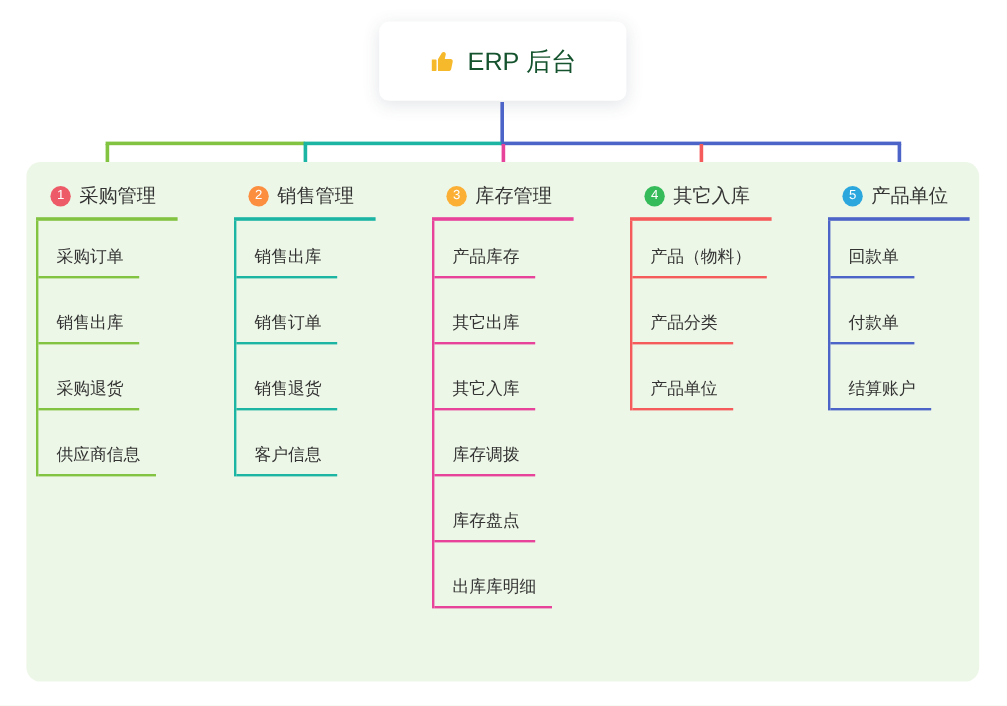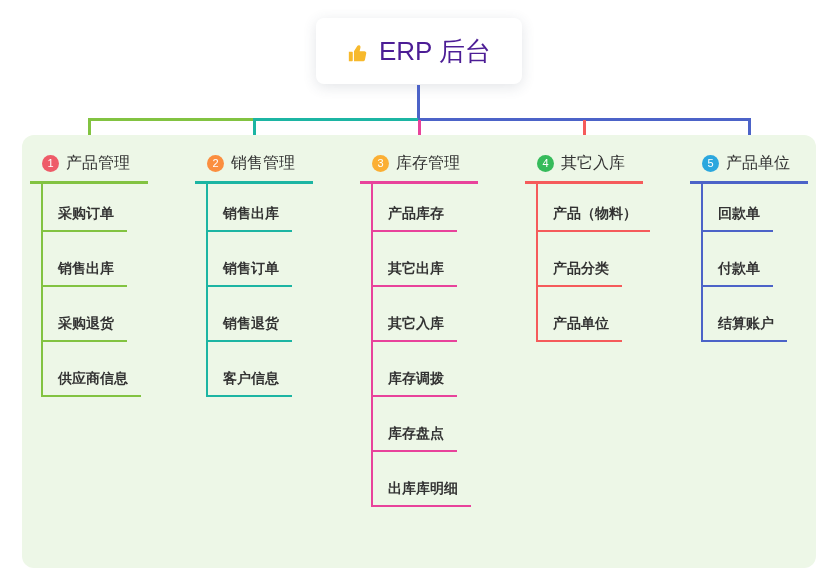--- a/index.html
+++ b/index.html
@@ -8,21 +8,21 @@
     background:#ffffff;
     font-family:"Liberation Sans","DejaVu Sans",sans-serif;
     color:#333;
   }
   
   .root-node{
     position:absolute;left:316px;top:18px;width:206px;height:66px;
     background:#fff;border-radius:8px;
     box-shadow:0 3px 14px rgba(60,70,90,.14);
     display:flex;align-items:center;justify-content:center;gap:10px;
-    font-size:26px;color:#4c1d95;
+    font-size:21px;color:#14532d;
   }
   .thumb-icon{width:22px;height:22px;display:inline-block;}
   
   .line{position:absolute;}
   
   .panel{
     position:absolute;left:22px;top:135px;width:794px;height:433px;
     border-radius:12px;
   }
   
@@ -32,21 +32,21 @@
     padding:5px 0 7px 12px;box-sizing:border-box;
     border-bottom:3px solid var(--c);
     font-size:16px;white-space:nowrap;
   }
   .badge{
     min-width:17px;height:17px;border-radius:50%;
     display:flex;align-items:center;justify-content:center;
     color:#fff;font-size:11px;line-height:1;flex:0 0 17px;
   }
   .children{
-    margin-left:11px;border-left:2px solid var(--c);font-weight:bold;
+    border-left:2px solid var(--c);
   }
   .child{height:55px;display:flex;align-items:flex-end;}
   .child:first-child{height:48px;}
   .child-inner{
     display:inline-block;border-bottom:2px solid var(--c);
     padding:0 13px 7px 15px;font-size:14px;white-space:nowrap;color:#333;
   }
 </style>
 </head>
 <body>
@@ -69,21 +69,21 @@
     <div class="line" style="left: 253px; top: 120px; width: 3px; height: 27px; background: rgb(28, 181, 163);"></div>
     <div class="line" style="left: 418px; top: 120px; width: 3px; height: 27px; background: rgb(232, 67, 155);"></div>
     <div class="line" style="left: 583px; top: 120px; width: 3px; height: 27px; background: rgb(245, 91, 91);"></div>
     <div class="line" style="left: 748px; top: 120px; width: 3px; height: 27px; background: rgb(76, 99, 200);"></div>
   </div>
 
 <div class="panel" id="panel" style="background: rgb(237, 247, 231);">
     <div class="branch" style="--c: #82c341; left: 8px;">
     <div class="branch-header">
       <span class="badge" style="background: rgb(238, 91, 104);">1</span>
-      <span>产品管理</span>
+      <span>采购管理</span>
     </div>
     <div class="children">
         <div class="child">
     <span class="child-inner">采购订单</span>
   </div>
         <div class="child">
     <span class="child-inner">销售出库</span>
   </div>
         <div class="child">
     <span class="child-inner">采购退货</span>

